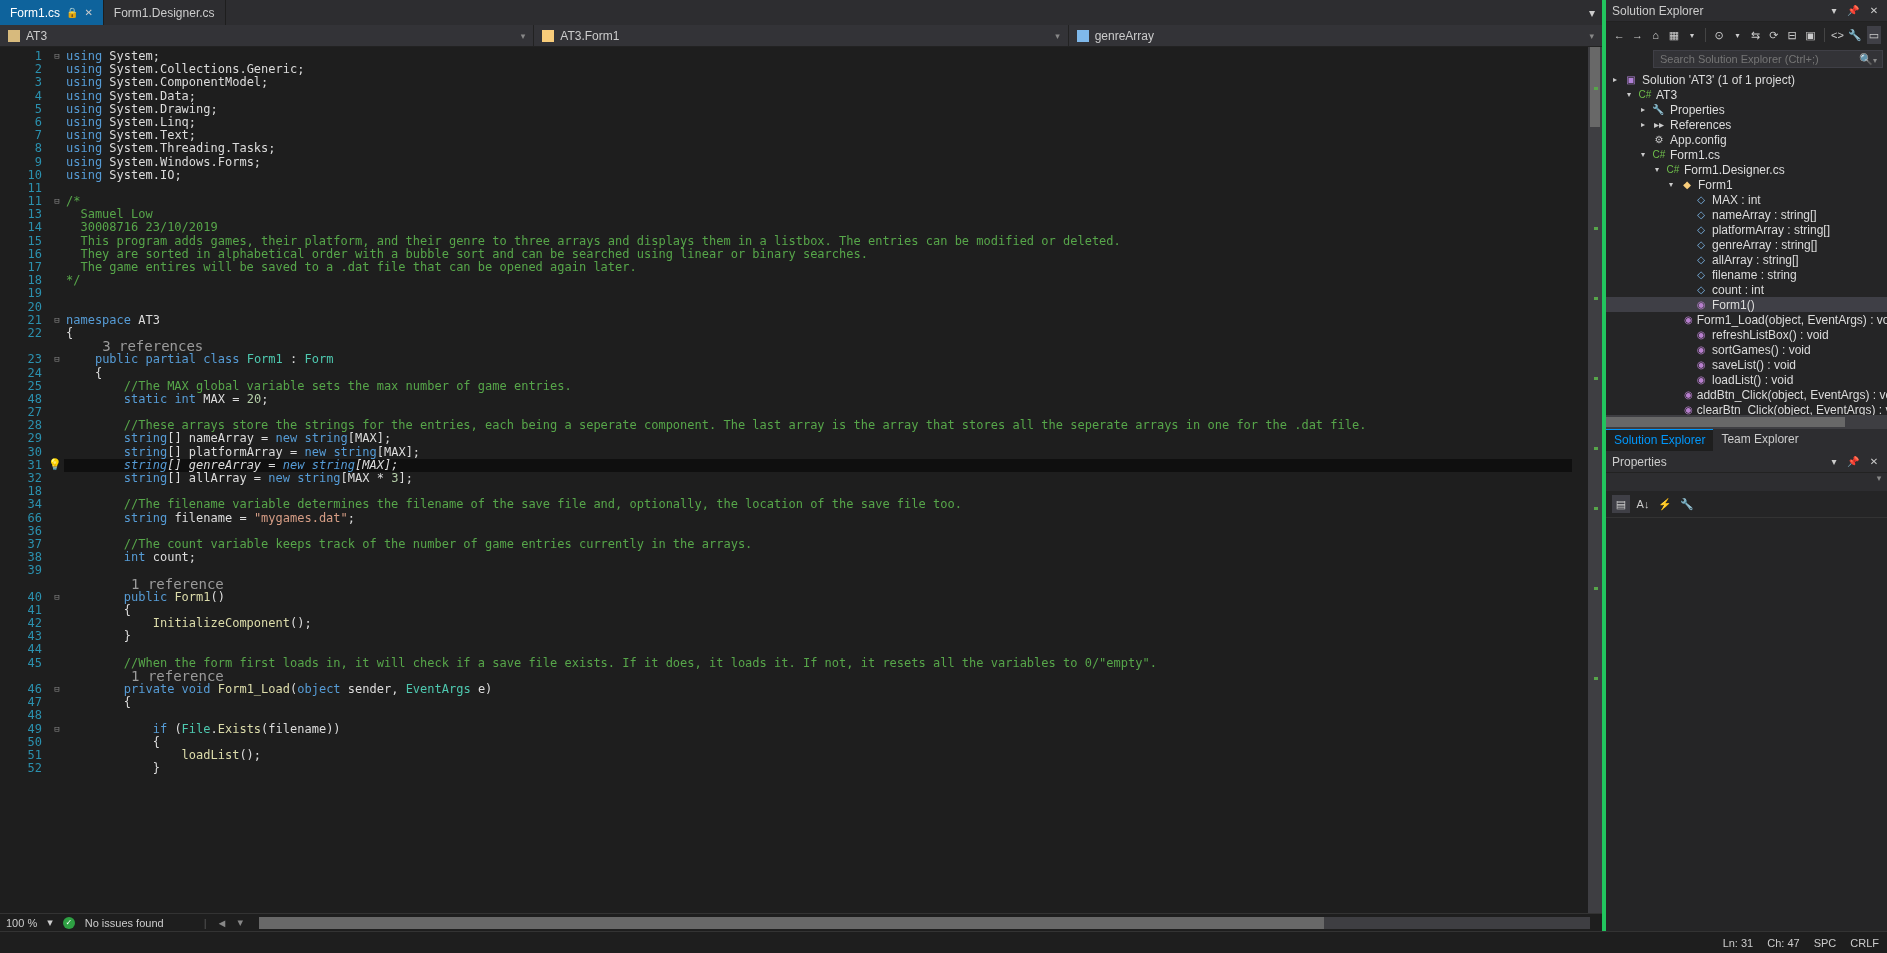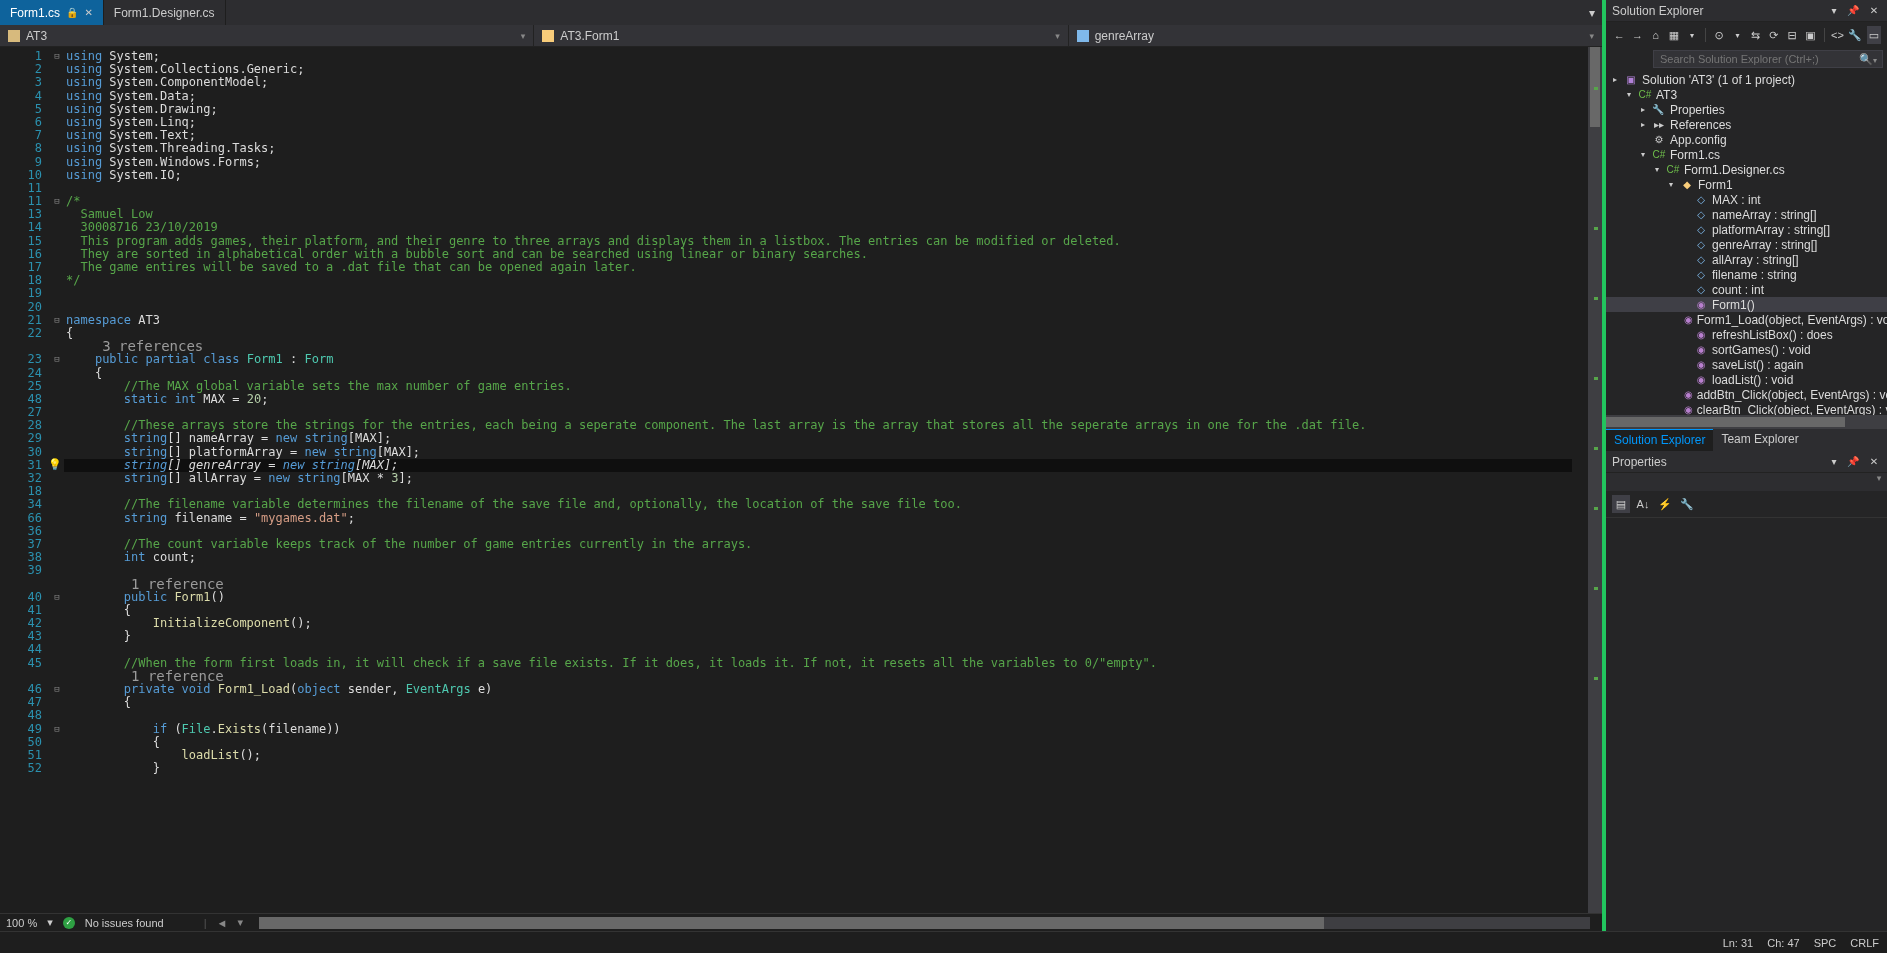--- a/index.html
+++ b/index.html
@@ -384,31 +384,31 @@
           <span>Form1()</span>
         </div>
         <div class="node" style="padding-left: 74px;">
           <span class="caret"></span>
           <span class="icon" style="color: rgb(184, 127, 206);">◉</span>
           <span>Form1_Load(object, EventArgs) : void</span>
         </div>
         <div class="node" style="padding-left: 74px;">
           <span class="caret"></span>
           <span class="icon" style="color: rgb(184, 127, 206);">◉</span>
-          <span>refreshListBox() : does</span>
+          <span>refreshListBox() : void</span>
         </div>
         <div class="node" style="padding-left: 74px;">
           <span class="caret"></span>
           <span class="icon" style="color: rgb(184, 127, 206);">◉</span>
           <span>sortGames() : void</span>
         </div>
         <div class="node" style="padding-left: 74px;">
           <span class="caret"></span>
           <span class="icon" style="color: rgb(184, 127, 206);">◉</span>
-          <span>saveList() : again</span>
+          <span>saveList() : void</span>
         </div>
         <div class="node" style="padding-left: 74px;">
           <span class="caret"></span>
           <span class="icon" style="color: rgb(184, 127, 206);">◉</span>
           <span>loadList() : void</span>
         </div>
         <div class="node" style="padding-left: 74px;">
           <span class="caret"></span>
           <span class="icon" style="color: rgb(184, 127, 206);">◉</span>
           <span>addBtn_Click(object, EventArgs) : void</span>

